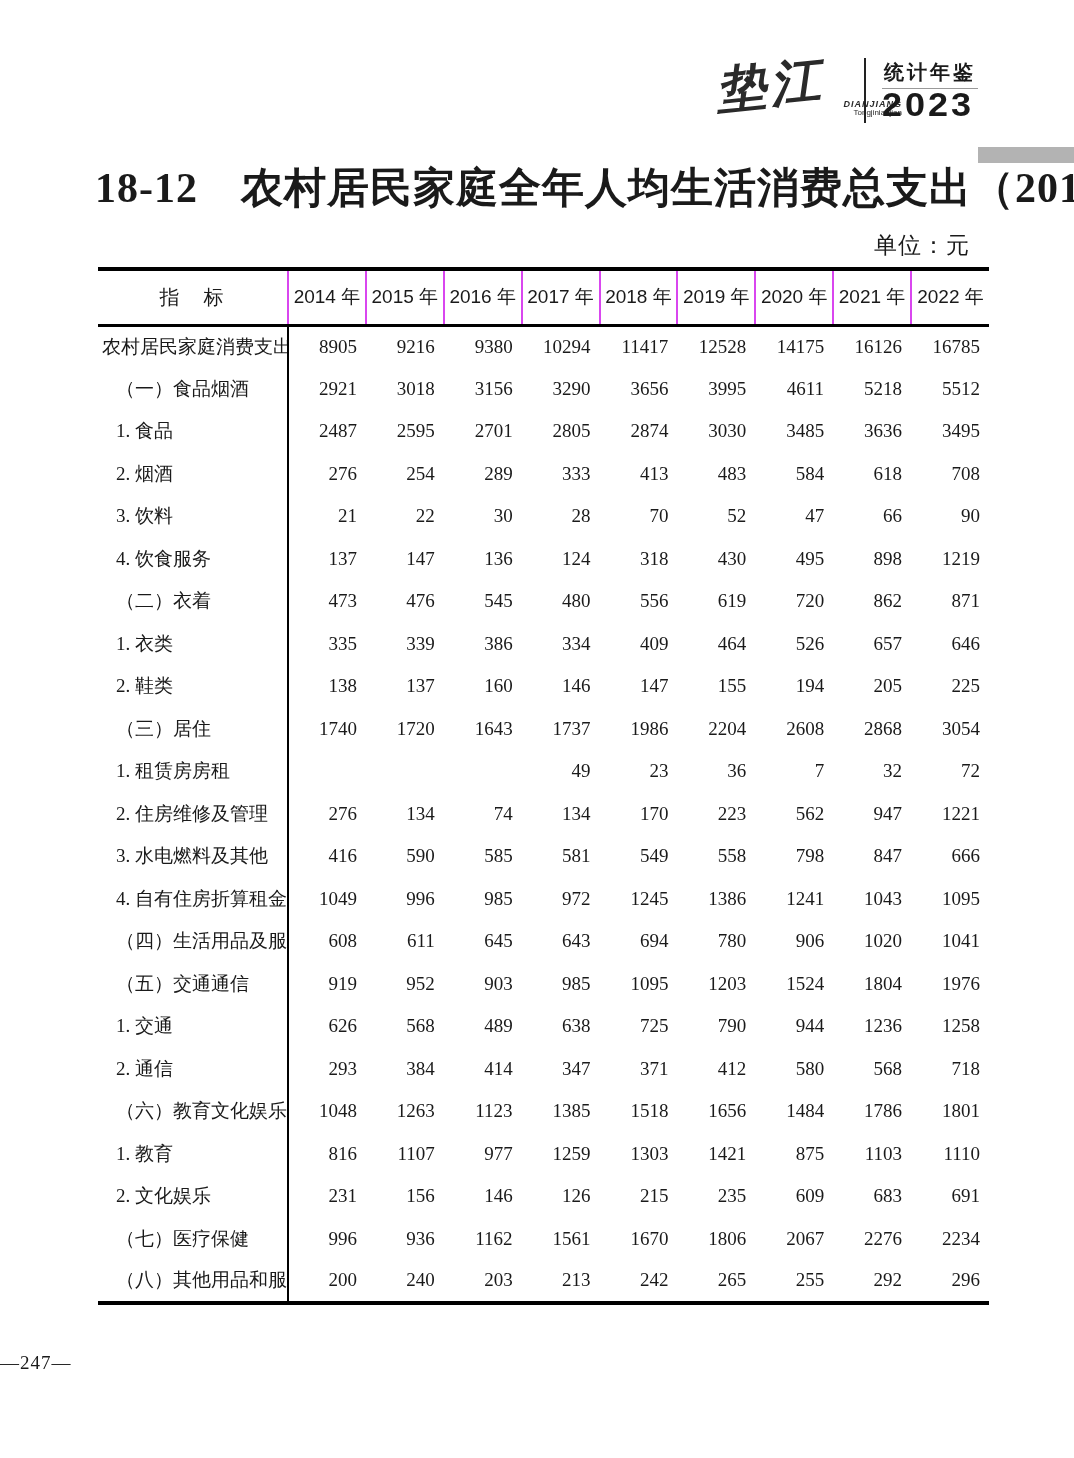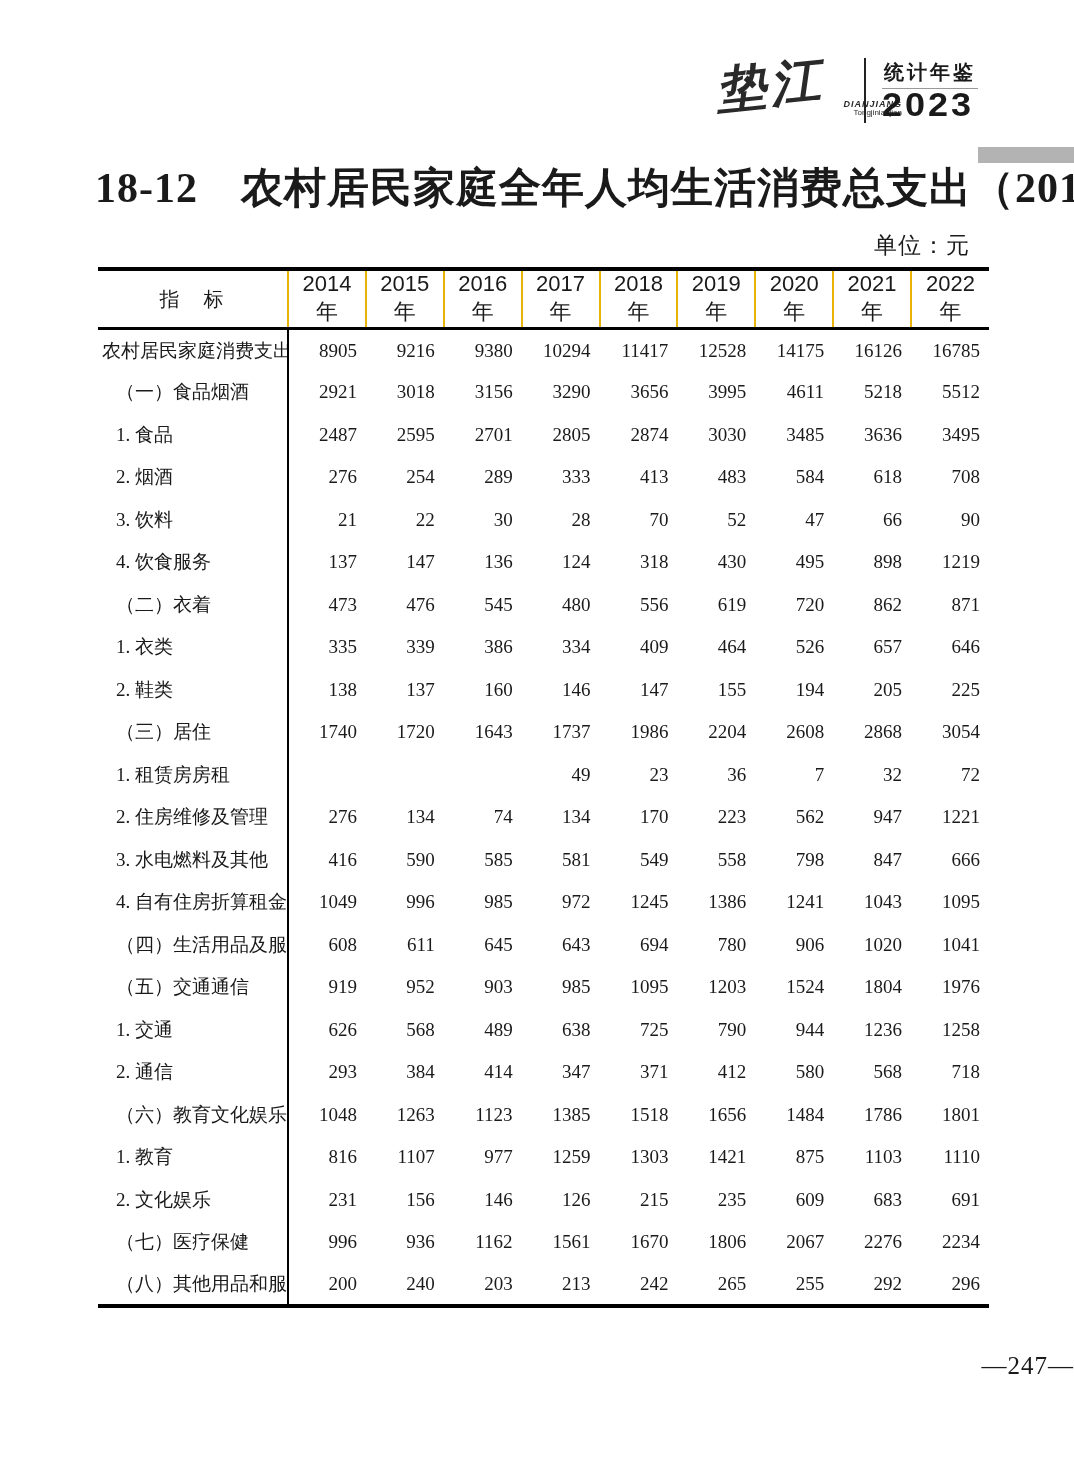--- a/index.html
+++ b/index.html
@@ -66,40 +66,40 @@
   table.stat {
     width:100%; border-collapse:collapse; table-layout:fixed;
     border-top:4px solid #000; border-bottom:4px solid #000;
   }
   table.stat col.c-indicator { width:190px; }
   table.stat thead th {
     height:56px; border-bottom:3px solid #000;
     font-weight:normal; vertical-align:middle; text-align:center;
   }
   table.stat thead th.year {
-    border-left:2px solid #eab308;
+    border-left:2px solid #d946ef;
     font-family:"Liberation Sans", sans-serif;
-    font-size:22px;
+    font-size:19px;
     margin-left:16px;
   }
   table.stat thead th.indicator {
     font-size:20px; letter-spacing:2px;
   }
   table.stat tbody td { height:42.5px; vertical-align:middle; font-size:19px; }
   table.stat tbody td.label {
     border-right:2px solid #000;
     padding-left:4px; white-space:nowrap; overflow:hidden;
   }
   table.stat tbody td.label.indent { padding-left:18px;font-family:Liberation Serif, serif; }
   table.stat tbody td.num { text-align:right; padding-right:9px; }
 
   
   .page-number {
     position:absolute; top:1352px; left:0; width:100%;
-    text-align:right; font-size:25px; letter-spacing:1px;
+    text-align:left; font-size:19px; letter-spacing:1px;
   }
 </style>
 </head>
 <body>
 
 <div class="page">
 
   <div class="logo">
     <div class="logo-callig">垫江</div>
     <div class="logo-roman">

